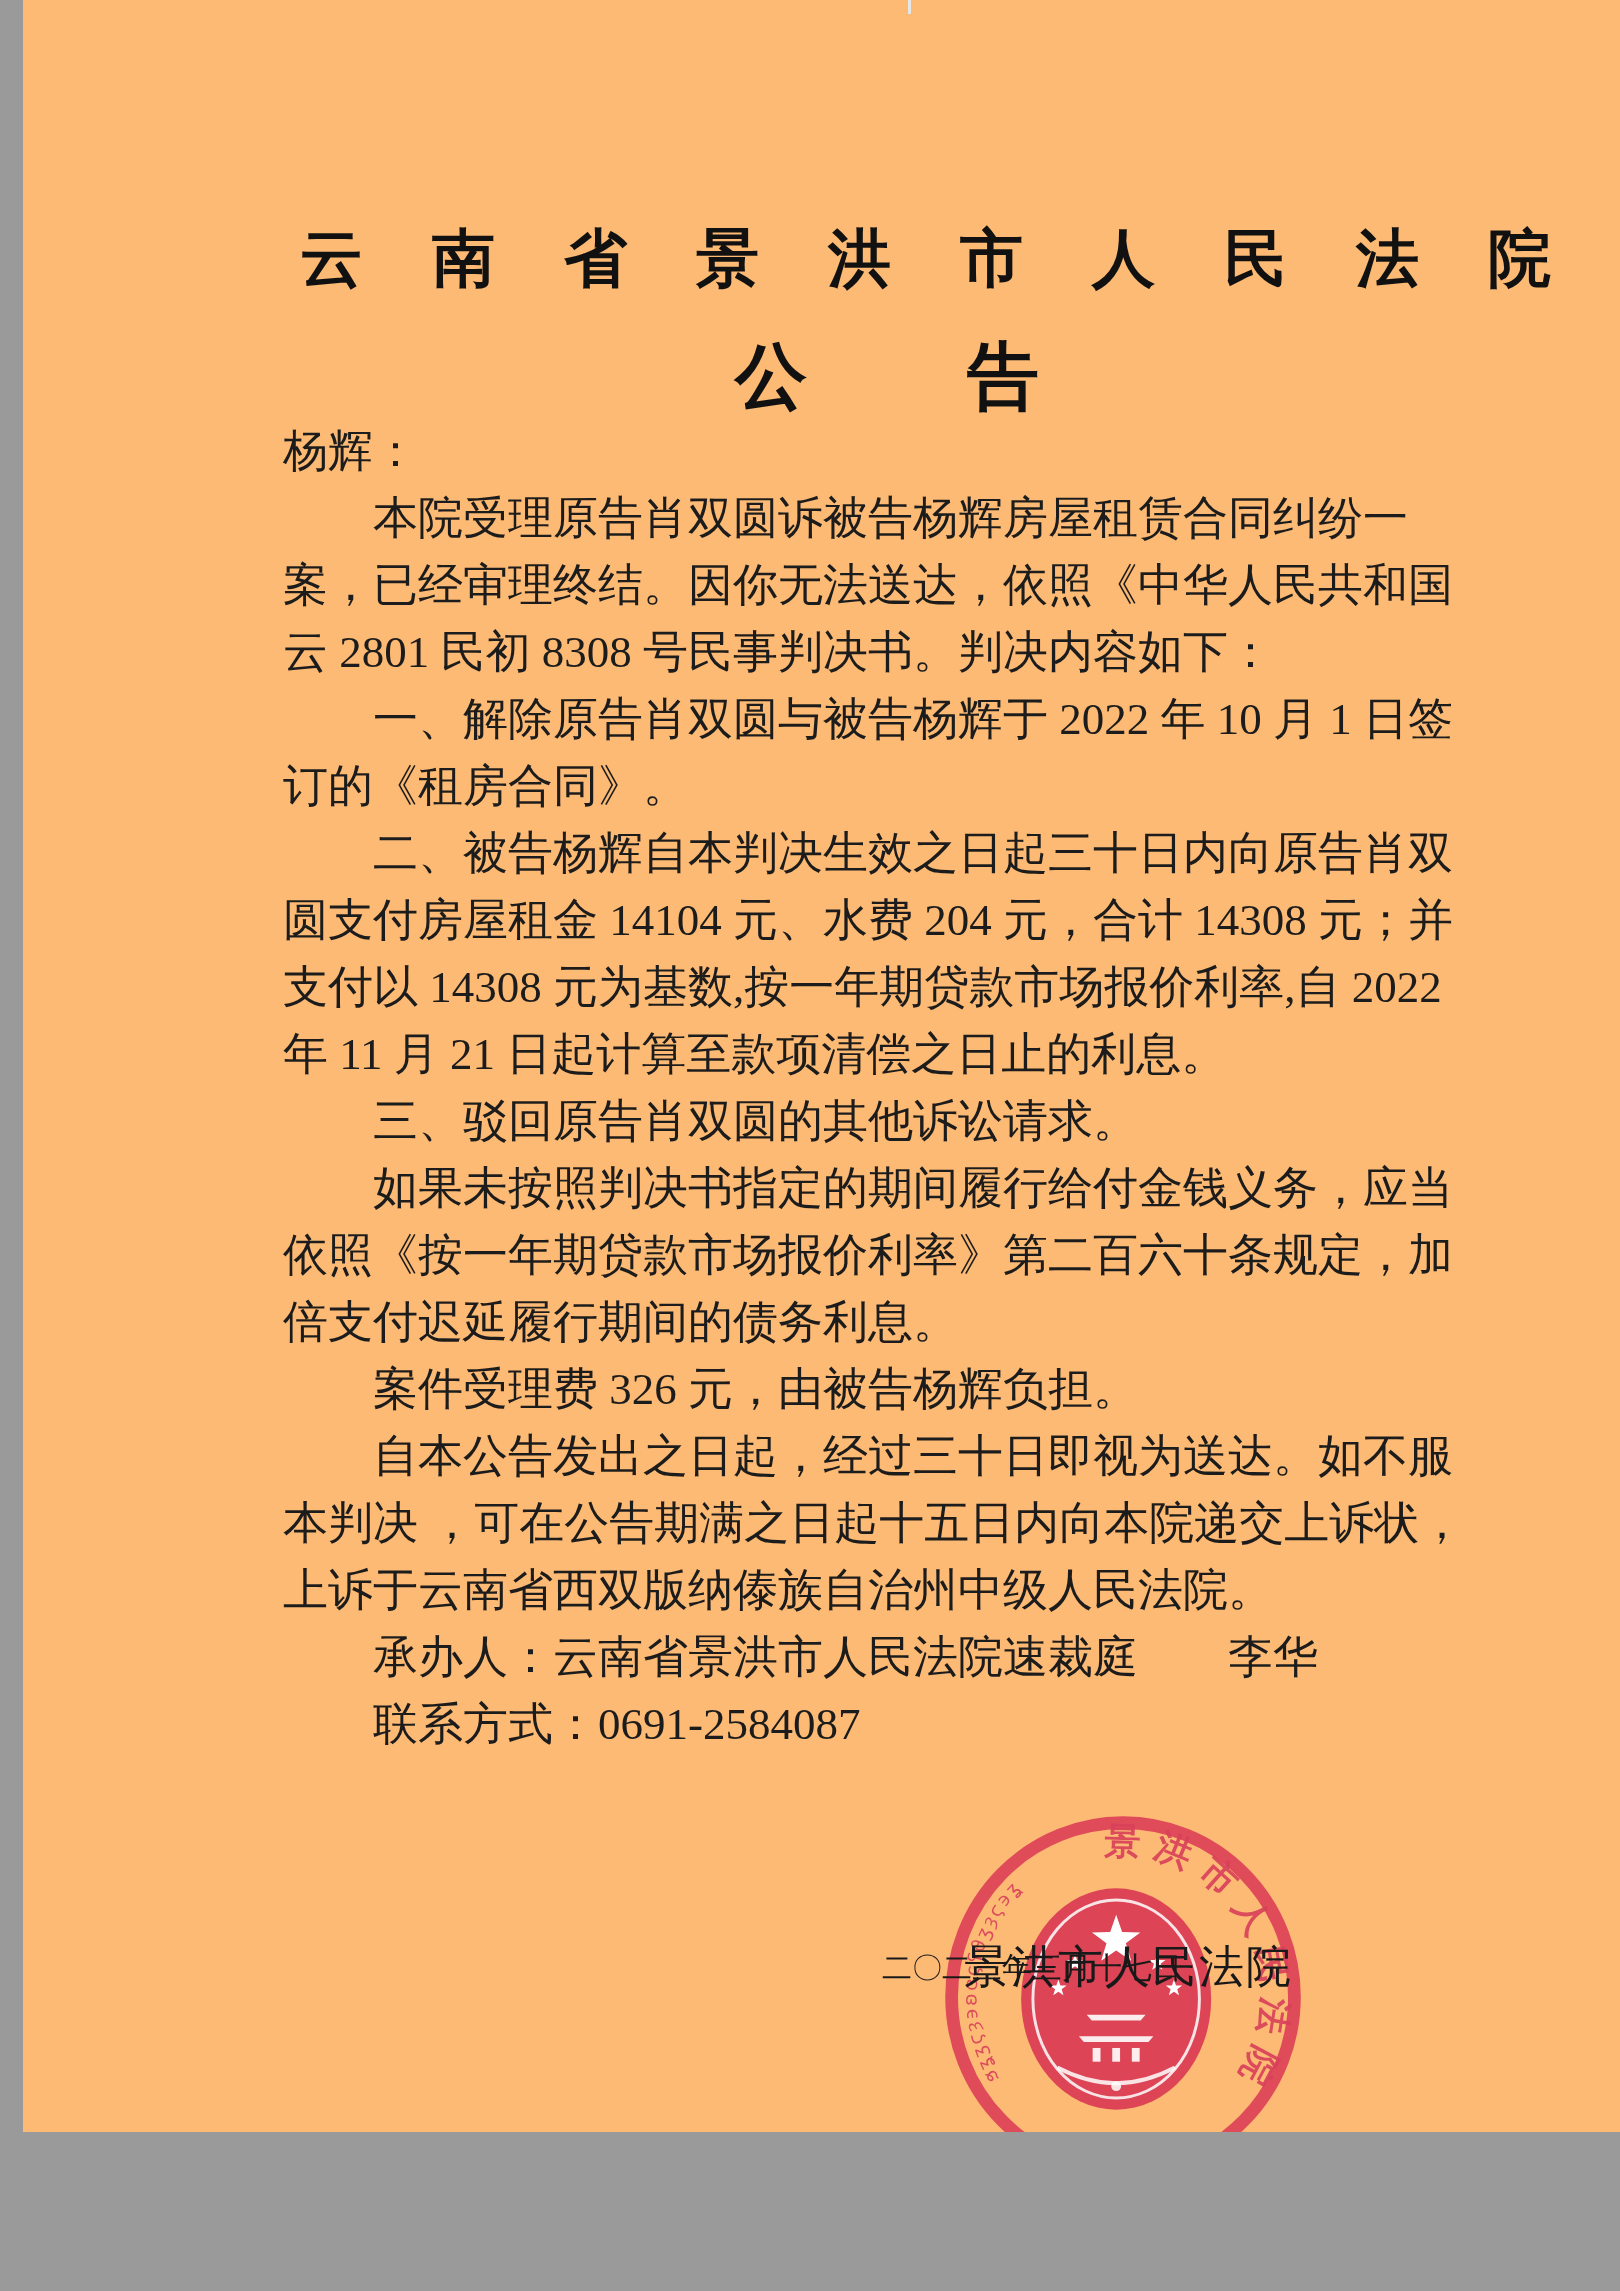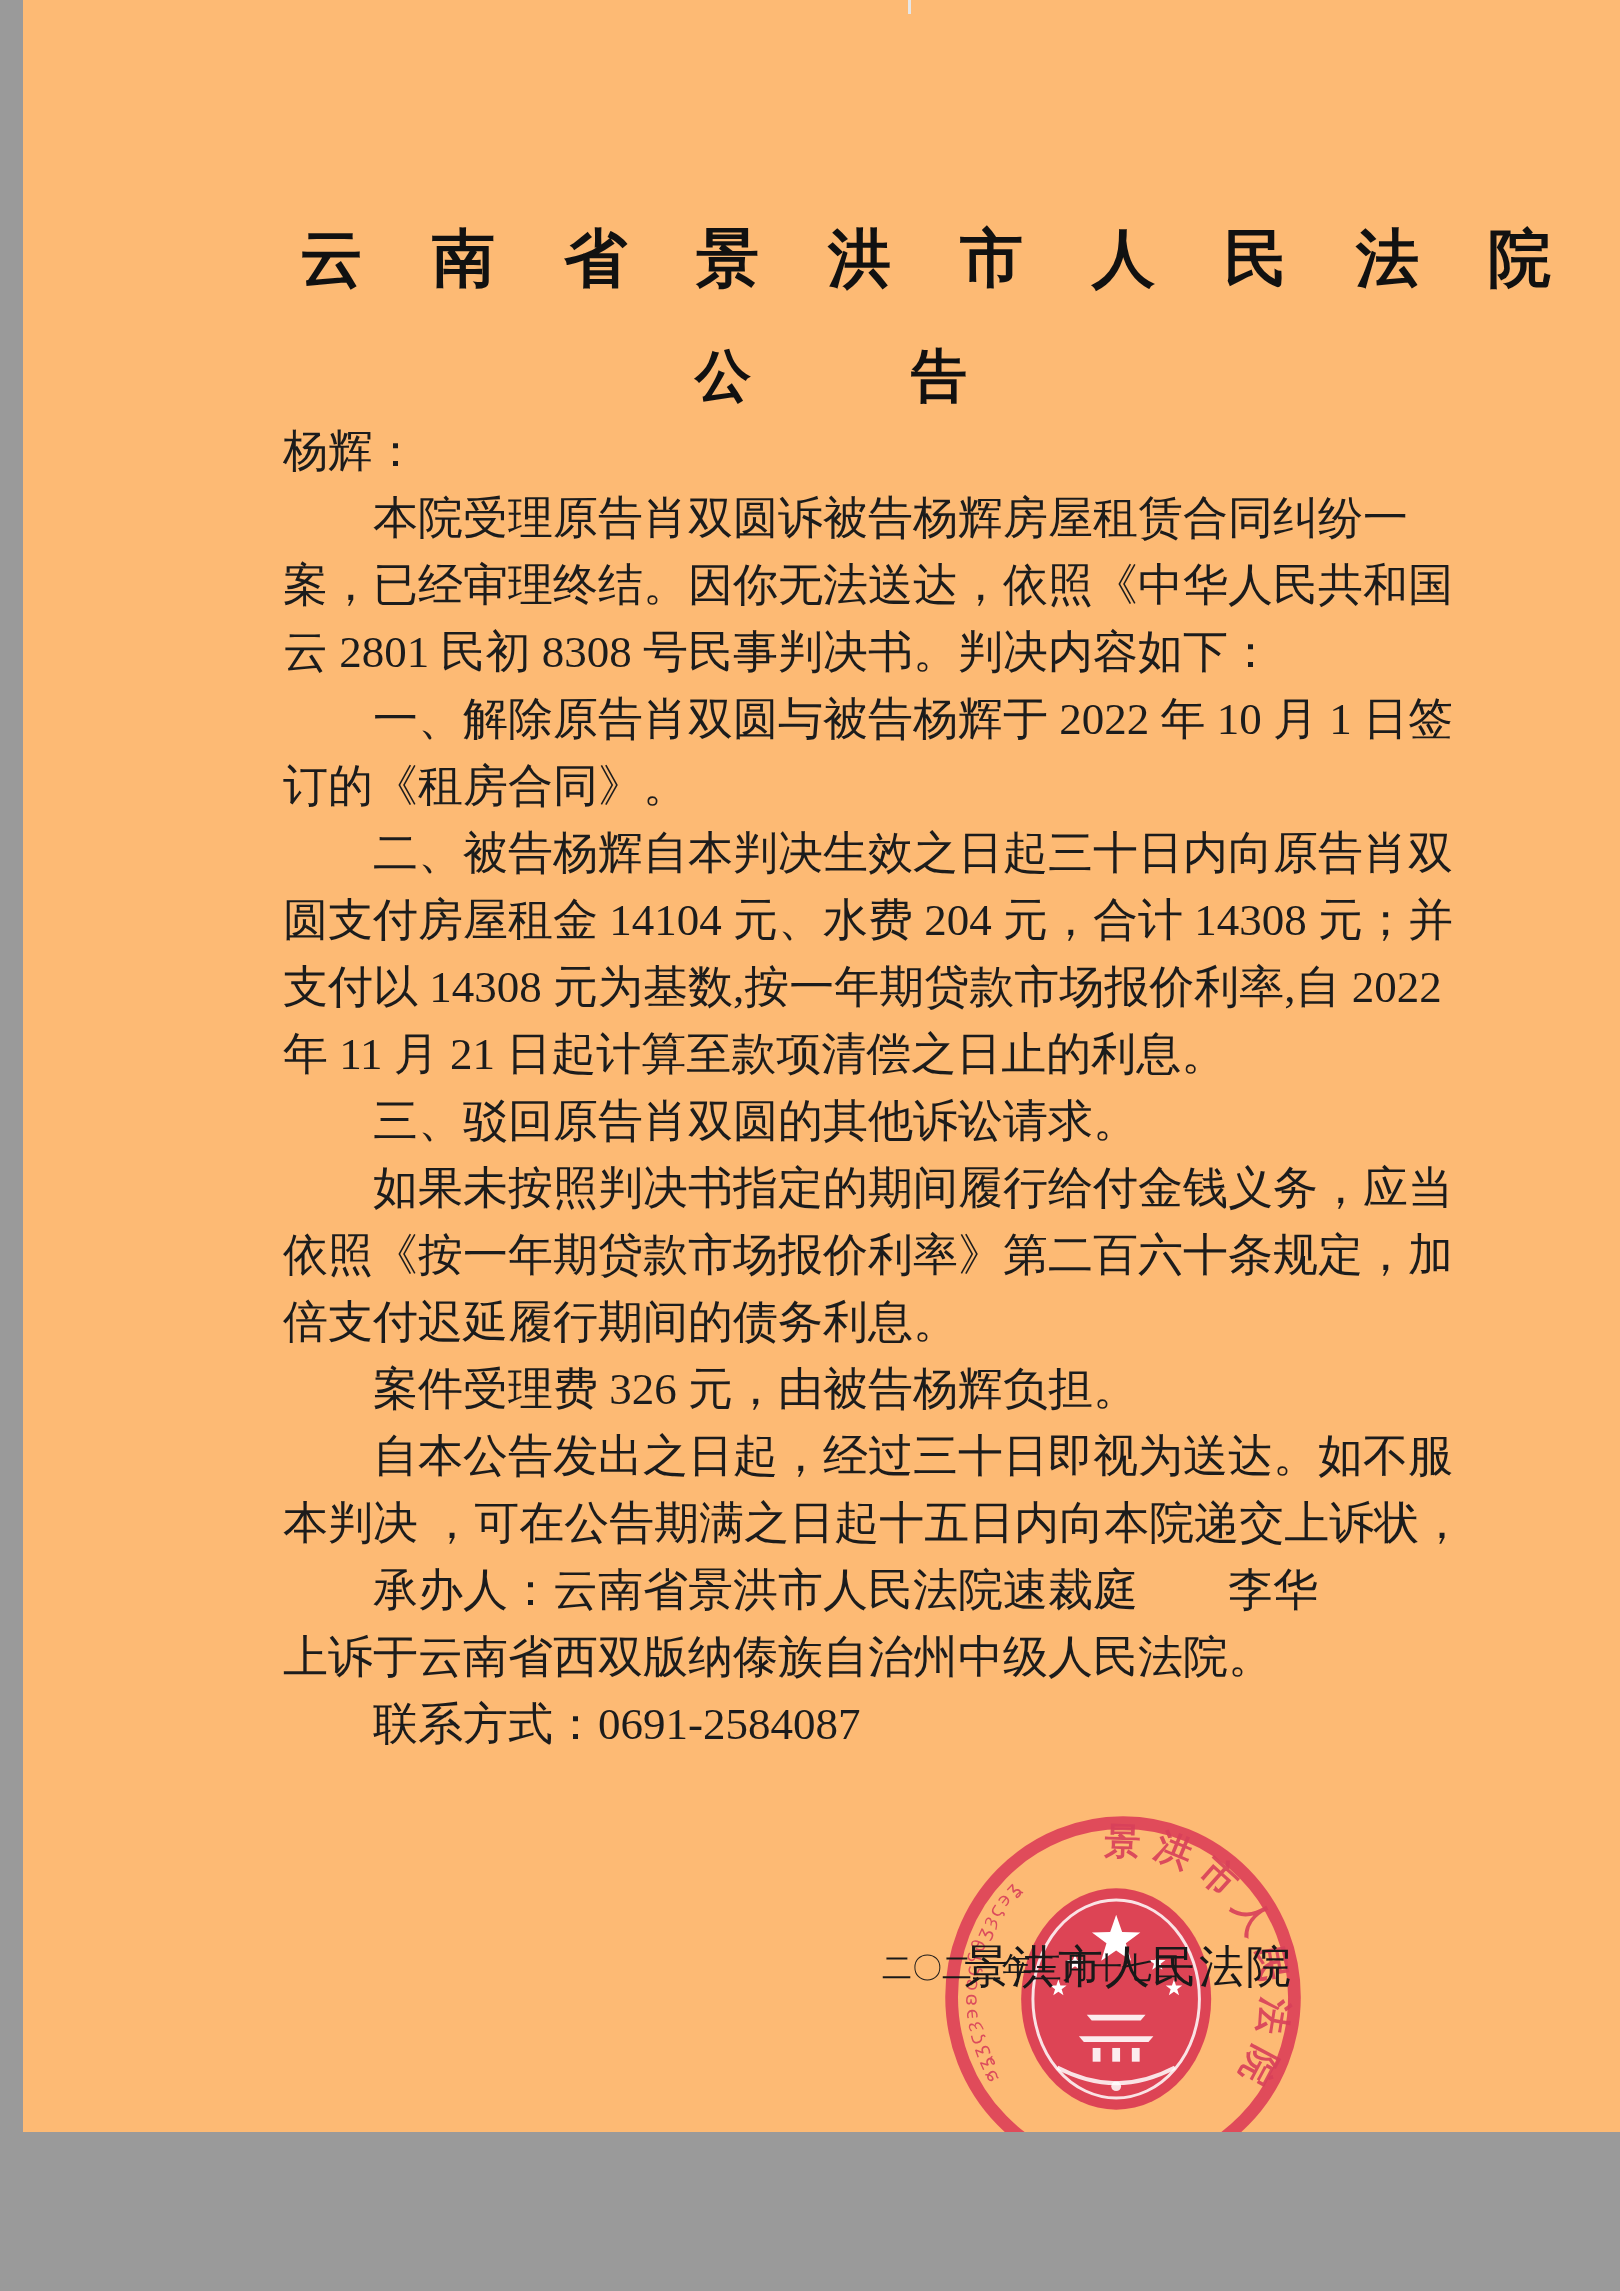--- a/index.html
+++ b/index.html
@@ -12,23 +12,23 @@
     color:#1c1c1c;
     margin-left:23px;
   }
   .court-title{
     position:absolute;left:277px;top:222px;
     font-family:"DejaVu Sans","Liberation Sans",sans-serif;
     font-weight:900;font-size:63px;line-height:73px;
     letter-spacing:69px;white-space:nowrap;color:#111;
   }
   .notice-title{
-    position:absolute;left:672px;top:327px;
+    position:absolute;left:712px;top:327px;
     font-family:"DejaVu Sans","Liberation Sans",sans-serif;
-    font-weight:900;font-size:56px;line-height:98px;
+    font-weight:900;font-size:72px;line-height:98px;
     letter-spacing:160px;white-space:nowrap;color:#111;
   }
   .body-flow{
     position:absolute;left:260px;top:418px;width:1186px;
     font-size:45px;line-height:67px;
   }
   .line{height:67px;white-space:nowrap;}
   .line.indent{padding-left:90px;}
   .seal{position:absolute;left:910px;top:1803px;width:382px;height:392px;}
   .seal-overlay-court{
@@ -67,22 +67,22 @@
         <div class="line">圆支付房屋租金 14104 元、水费 204 元，合计 14308 元；并</div>
         <div class="line">支付以 14308 元为基数,按一年期贷款市场报价利率,自 2022</div>
         <div class="line">年 11 月 21 日起计算至款项清偿之日止的利息。</div>
         <div class="line indent">三、驳回原告肖双圆的其他诉讼请求。</div>
         <div class="line indent">如果未按照判决书指定的期间履行给付金钱义务，应当</div>
         <div class="line">依照《按一年期贷款市场报价利率》第二百六十条规定，加</div>
         <div class="line">倍支付迟延履行期间的债务利息。</div>
         <div class="line indent">案件受理费 326 元，由被告杨辉负担。</div>
         <div class="line indent">自本公告发出之日起，经过三十日即视为送达。如不服</div>
         <div class="line">本判决 ，可在公告期满之日起十五日内向本院递交上诉状，</div>
+        <div class="line">上诉于云南省西双版纳傣族自治州中级人民法院。</div>
         <div class="line indent">承办人：云南省景洪市人民法院速裁庭　　李华</div>
-        <div class="line">上诉于云南省西双版纳傣族自治州中级人民法院。</div>
         <div class="line indent">联系方式：0691-2584087</div>
       </div>
   </div>
 
   <svg class="seal" viewBox="0 0 390 400" xmlns="http://www.w3.org/2000/svg">
     <defs>
       <path id="star" d="M0,-26 L6.1,-8.4 L24.7,-8 L9.9,3.2 L15.3,21 L0,10.4 L-15.3,21 L-9.9,3.2 L-24.7,-8 L-6.1,-8.4 Z"></path>
       <path id="arcCN" d="M157,57 A142,146 0 0 1 275,318" fill="none"></path>
       <path id="arcDai" d="M71,286 A150,154 0 0 1 148,52" fill="none"></path>
     </defs>

